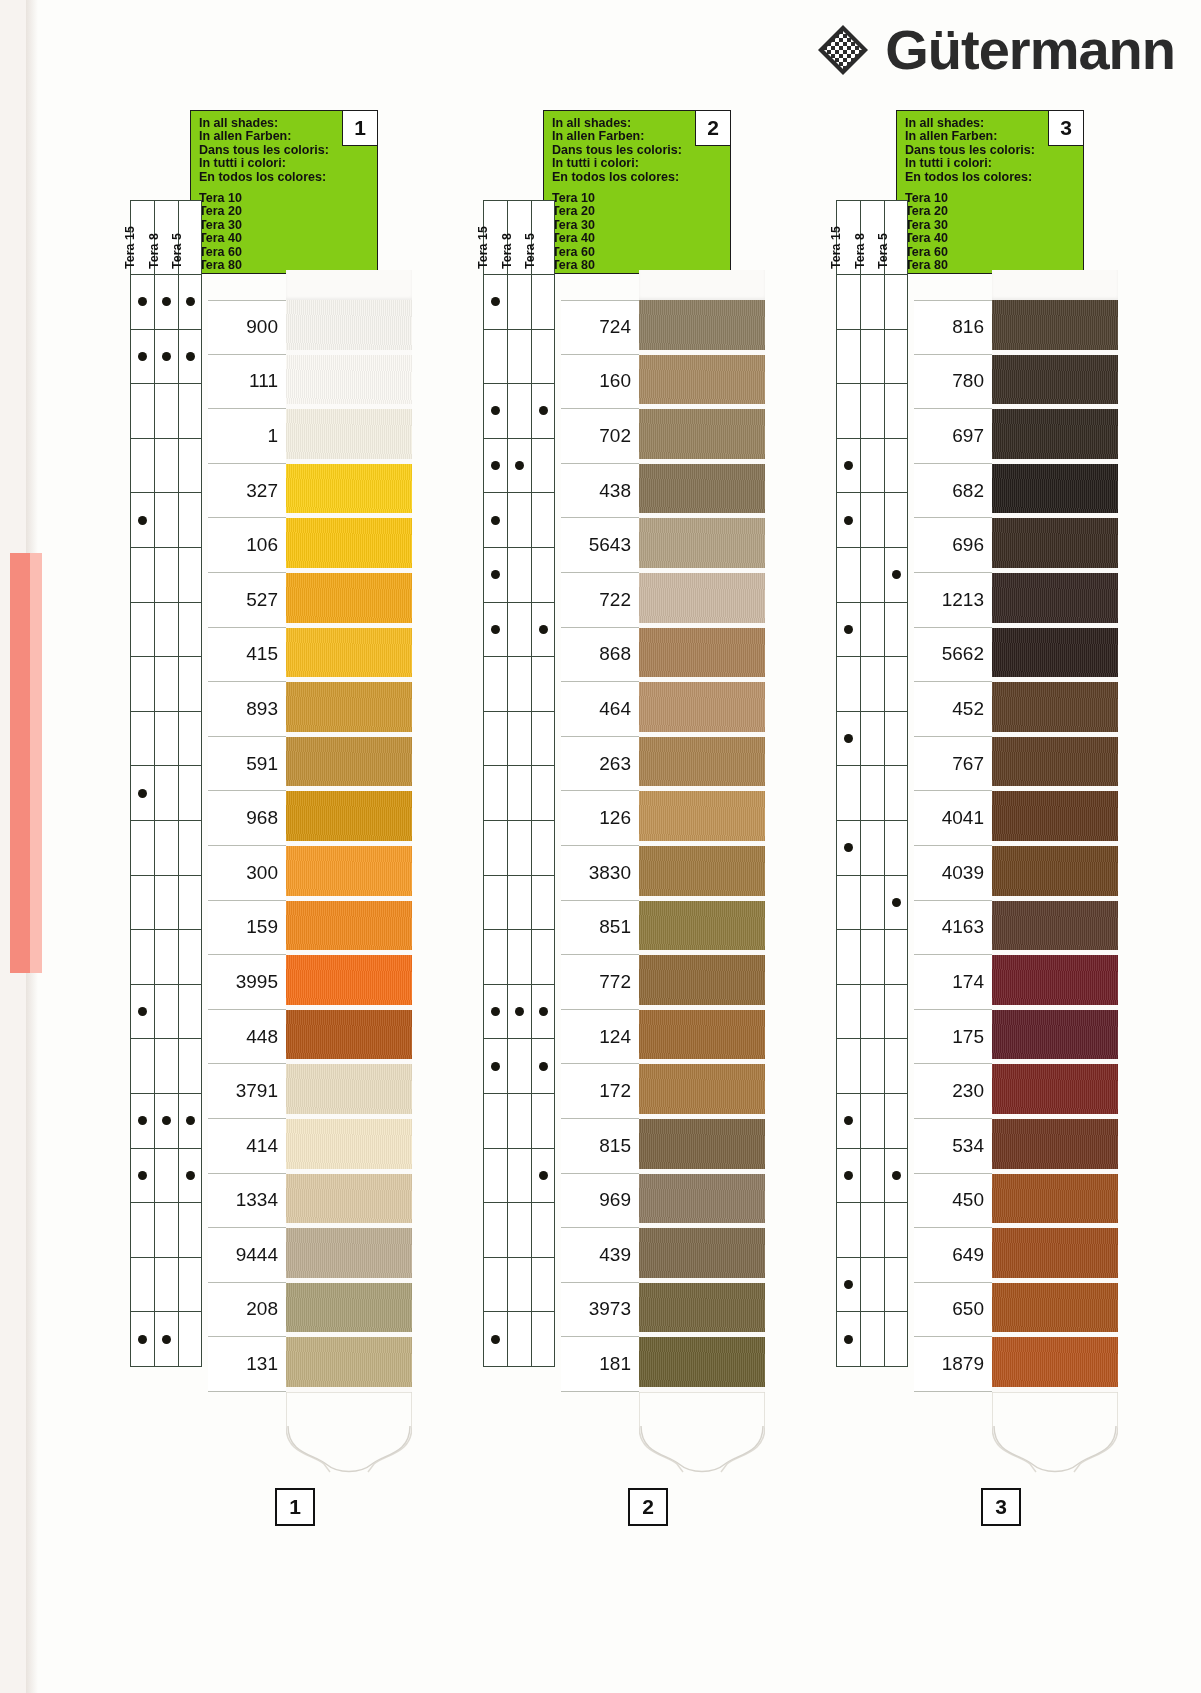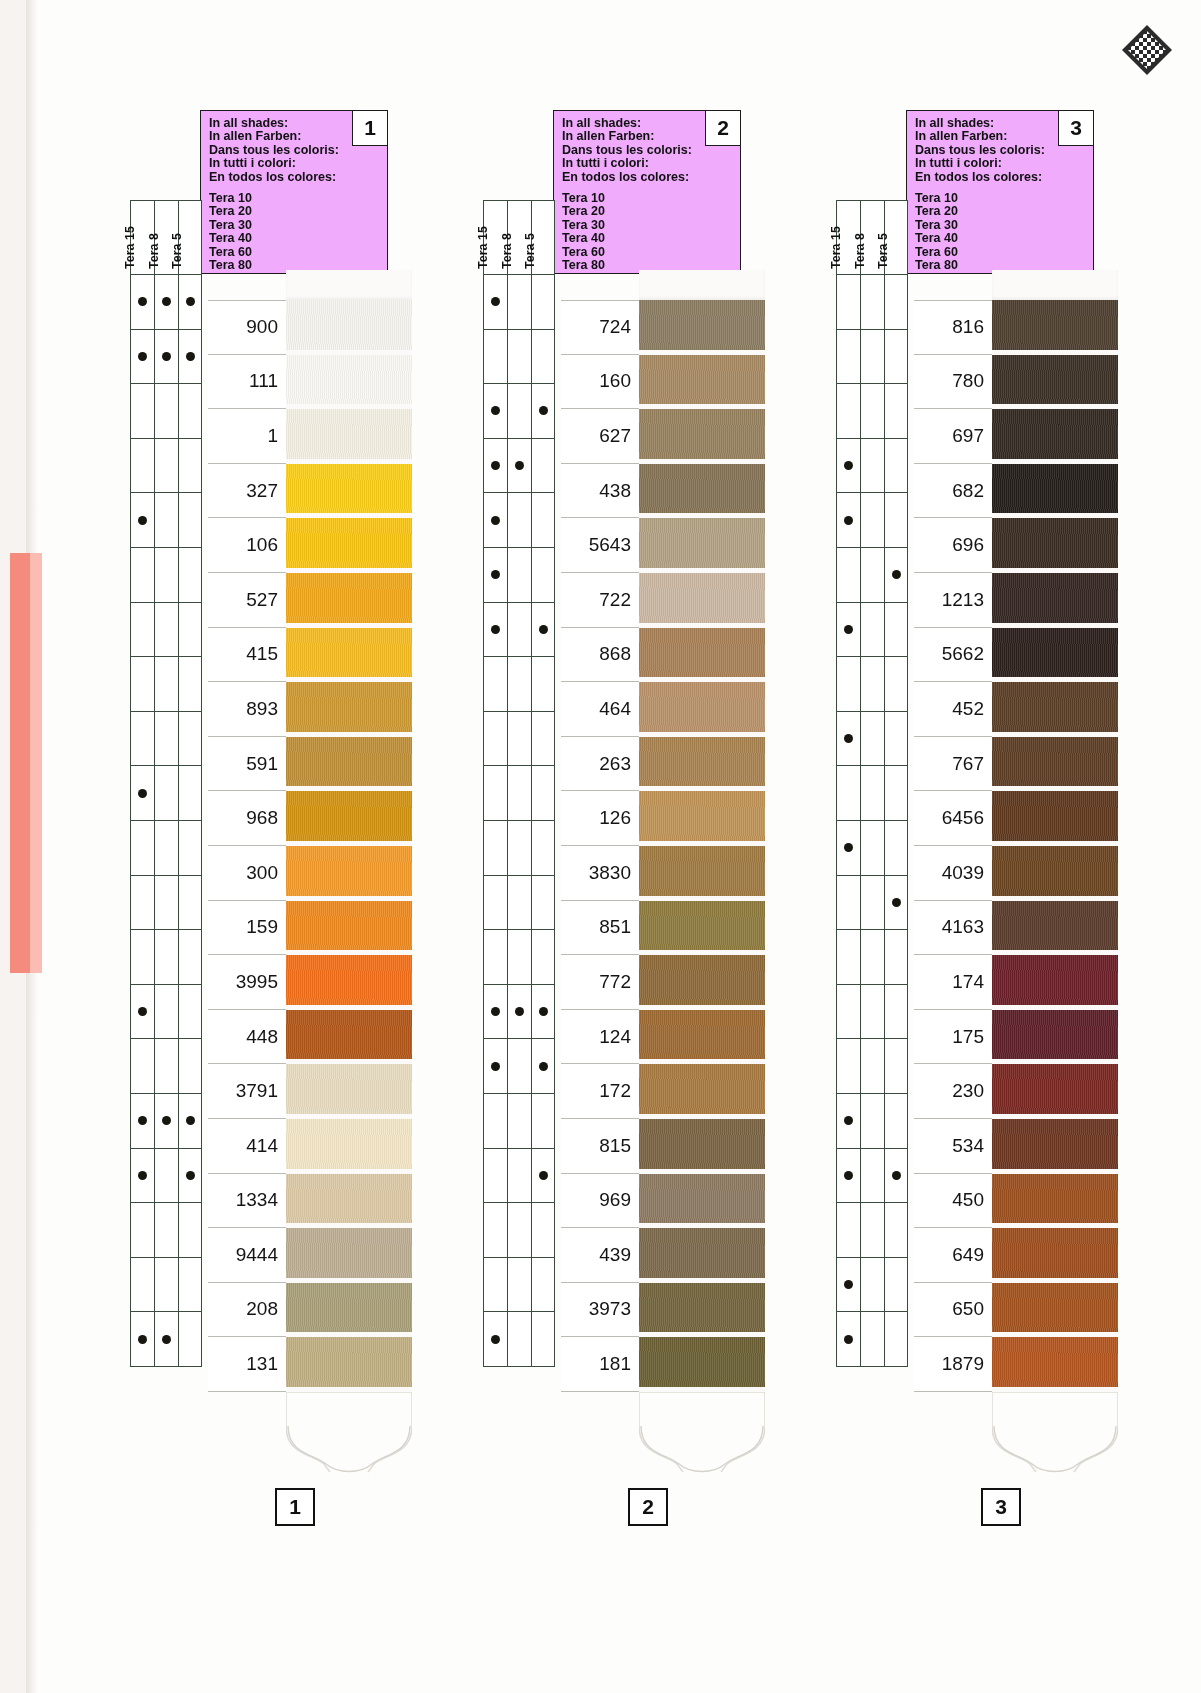--- a/index.html
+++ b/index.html
@@ -23,22 +23,22 @@
   .logo-text{font-size:56px;font-weight:bold;color:#2b2b2b;letter-spacing:-1px;
     line-height:1;font-family:"Liberation Sans",sans-serif;}
 
   
   .col{position:absolute;top:0;}
   .col-1{left:130px;}
   .col-2{left:483px;}
   .col-3{left:836px;}
 
   
-  .legend{position:absolute;top:110px;left:70px;width:188px;height:164px;
-    border:1.5px solid #1b1b1b;background:#f0abfc;box-sizing:border-box;padding:6px 8px 0 8px;}
+  .legend{position:absolute;top:110px;left:60px;width:188px;height:164px;
+    border:1.5px solid #1b1b1b;background:#84cc16;box-sizing:border-box;padding:6px 8px 0 8px;}
   .legend .lang{font-size:12.5px;line-height:13.4px;color:#111;font-weight:bold;}
   .legend .tera{margin-top:8px;}
   .legend .tera div{font-size:12.5px;line-height:13.4px;color:#111;font-weight:bold;}
   .legend .badge{position:absolute;right:-0px;top:-0px;width:34px;height:34px;
     border-left:1.5px solid #1b1b1b;border-bottom:1.5px solid #1b1b1b;background:#fff;
     display:flex;align-items:center;justify-content:center;font-size:21px;font-weight:bold;color:#111;}
 
   
   .tera-head{position:absolute;top:200px;left:0;display:flex;}
   .tera-head .th{width:24px;height:75px;border:1px solid #3a4a3d;border-right:none;
@@ -99,20 +99,21 @@
           <pattern id="chk" width="8" height="8" patternUnits="userSpaceOnUse">
             <rect width="8" height="8" fill="#ffffff"></rect>
             <rect width="4" height="4" fill="#2b2b2b"></rect>
             <rect x="4" y="4" width="4" height="4" fill="#2b2b2b"></rect>
           </pattern>
         </defs>
         <polygon points="28,3 53,28 28,53 3,28" fill="#2b2b2b"></polygon>
         <polygon points="28,9 47,28 28,47 9,28" fill="url(#chk)"></polygon>
       </svg>
     </div>
+    <div class="logo-text">Gütermann</div>
   </div>
 
   <div class="col col-1">
     <div class="legend">
       <div class="lang">
         <div>In all shades:</div>
         <div>In allen Farben:</div>
         <div>Dans tous les coloris:</div>
         <div>In tutti i colori:</div>
         <div>En todos los colores:</div>
@@ -571,21 +572,21 @@
         </div>
       </div>
     <div class="numcol">
         <div class="numrow">
           <span>724</span>
         </div>
         <div class="numrow">
           <span>160</span>
         </div>
         <div class="numrow">
-          <span>627</span>
+          <span>702</span>
         </div>
         <div class="numrow">
           <span>438</span>
         </div>
         <div class="numrow">
           <span>5643</span>
         </div>
         <div class="numrow">
           <span>722</span>
         </div>
@@ -882,21 +883,21 @@
         <div class="numrow">
           <span>5662</span>
         </div>
         <div class="numrow">
           <span>452</span>
         </div>
         <div class="numrow">
           <span>767</span>
         </div>
         <div class="numrow">
-          <span>6456</span>
+          <span>4041</span>
         </div>
         <div class="numrow">
           <span>4039</span>
         </div>
         <div class="numrow">
           <span>4163</span>
         </div>
         <div class="numrow">
           <span>174</span>
         </div>

